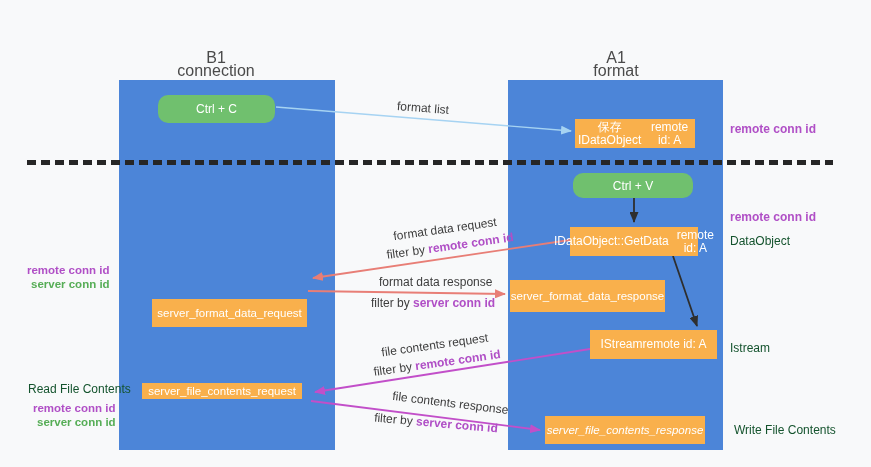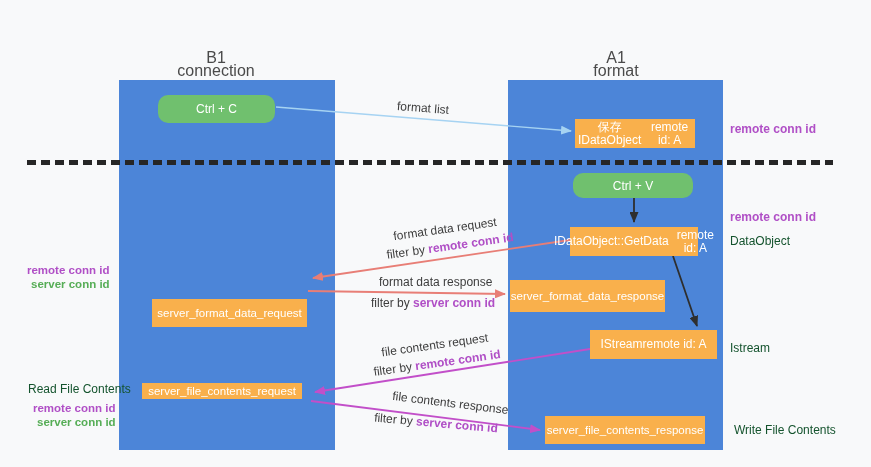--- a/index.html
+++ b/index.html
@@ -97,21 +97,21 @@
 
   <div class="node orange small-text" style="left:510px; top:280px; width:155px; height:32px;">server_format_data_response</div>
 
   <div class="node orange two-line" style="left:590px; top:330px; width:127px; height:29px;">
     <div>IStream</div>
     <div>remote id: A</div>
   </div>
 
   <div class="node orange small-text" style="left:142px; top:383px; width:160px; height:16px;">server_file_contents_request</div>
 
-  <div class="node orange small-text" style="left:545px; top:416px; width:160px; height:28px;">server_file_contents_response</div>
+  <div class="node orange small-text" style="left:545px; top:416px; width:160px; height:28px;font-style:italic;">server_file_contents_response</div>
 
   <div class="edge-label rot-pos4" style="left:397px; top:101px;">format list</div>
 
   <div class="edge-label rot-neg" style="left:393px; top:222px;">format data request</div>
   <div class="edge-label rot-neg" style="left:386px; top:239px;">
     <span>filter by </span><span class="purple-bold">remote conn id</span>
   </div>
 
   <div class="edge-label" style="left:379px; top:275px;">format data response</div>
   <div class="edge-label" style="left:371px; top:296px;">

